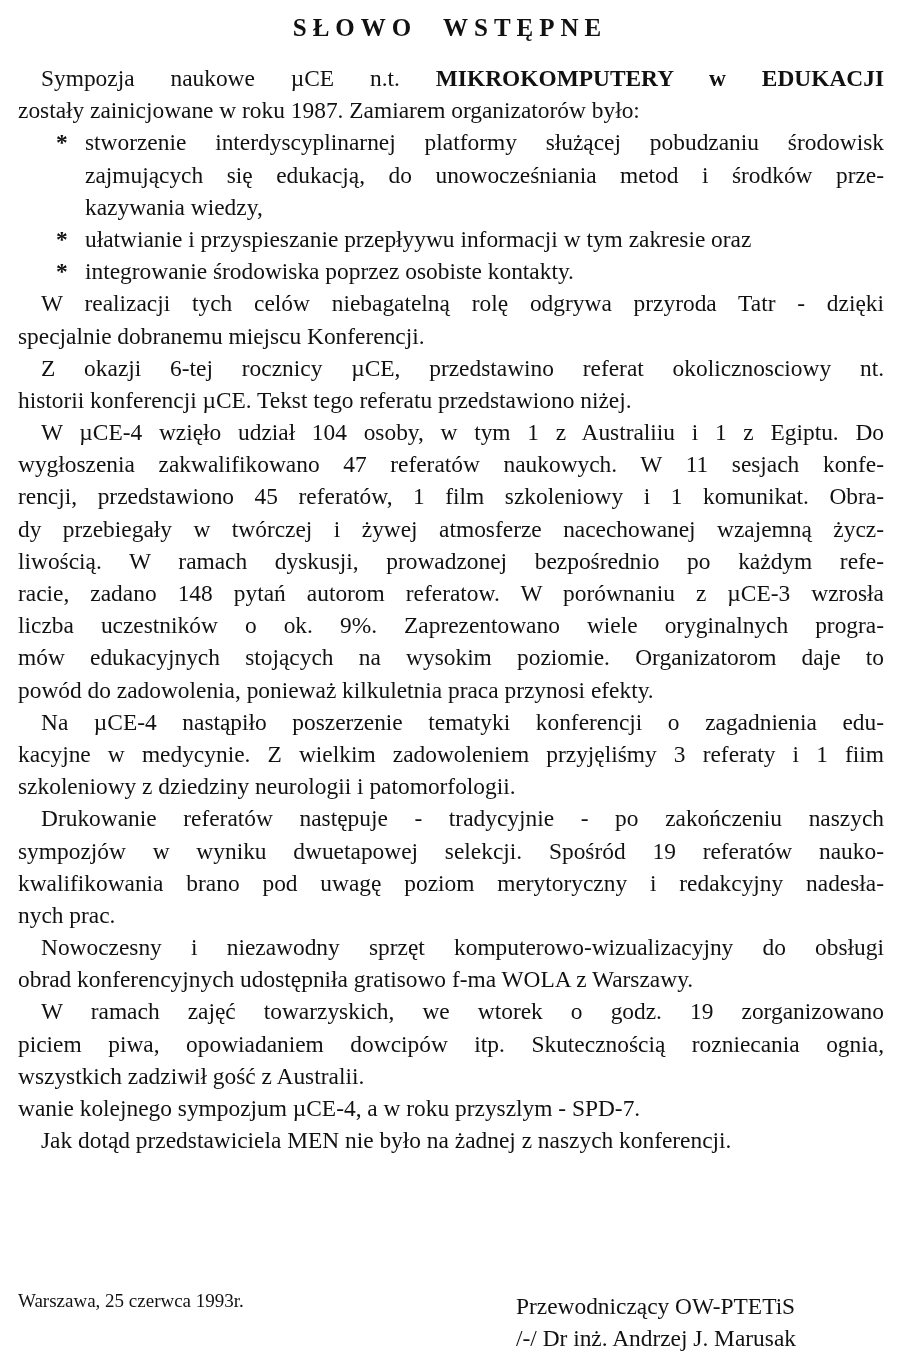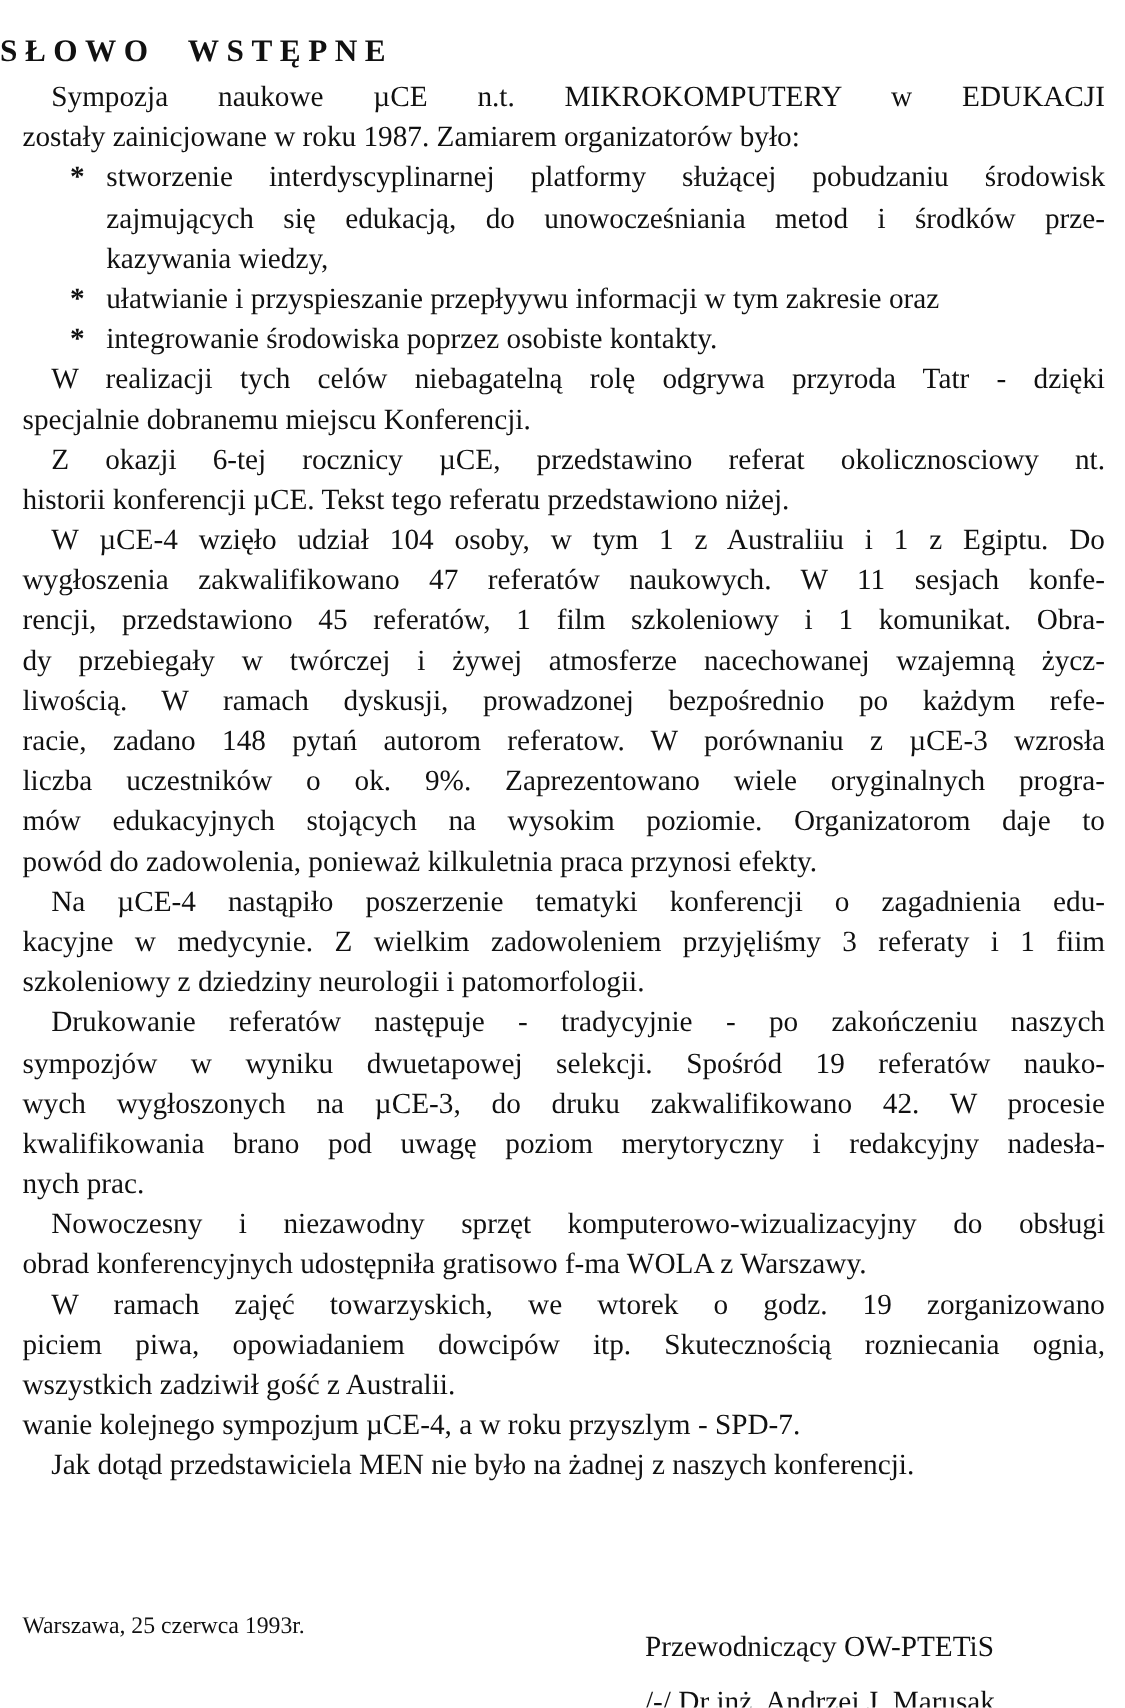--- a/index.html
+++ b/index.html
@@ -3,45 +3,45 @@
 <meta charset="utf-8">
 <style>
   html, body { margin: 0; padding: 0; background: #ffffff; }
   body {
     width: 900px; height: 1366px; overflow: hidden;
     font-family: "Liberation Serif", "DejaVu Serif", serif;
     color: #111111;
   }
   .page { position: relative; width: 900px; height: 1366px; }
   .title {
-    position: absolute; top: 28px; left: 0; width: 900px;
-    font-weight: bold; font-size: 25px;
+    position: absolute; top: 14px; left: 0; width: 900px;
+    text-align: center; font-weight: bold; font-size: 25px;
     letter-spacing: 6px; word-spacing: 14px;
   }
   .body-text {
     position: absolute; top: 62px; left: 18px; width: 866px;
     font-size: 23.4px; line-height: 32.2px;
   }
   .line {
     display: block; white-space: nowrap; height: 32.2px;
     text-align: justify; text-align-last: justify;
   }
   .line.last { text-align-last: left; }
   .indent { padding-left: 23px; }
   .bullet-line { padding-left: 38px; }
   .bullet-cont { padding-left: 67px; }
   .star { display: inline-block; width: 29px; font-weight: bold; }
-  .bold { font-weight: normal; }
+  .bold { font-weight: bold; }
   .footer-left {
     position: absolute; top: 1290px; left: 18px; font-size: 19px;
   }
   .footer-right {
     position: absolute; top: 1290px; left: 516px; font-size: 23.4px; line-height: 32px;
   }
-  .footer-right span { display: block; margin-top: 12px; }
+  .footer-right span { display: block; }
 </style>
 </head>
 <body>
 
 <div class="page">
   <div class="title">SŁOWO WSTĘPNE</div>
 
   <div class="body-text">
 
     <span class="line indent"><span>Sympozja naukowe µCE n.t. </span><span class="bold">MIKROKOMPUTERY w EDUKACJI</span></span>
@@ -68,21 +68,20 @@
     <span class="line">liczba uczestników o ok. 9%. Zaprezentowano wiele oryginalnych progra-</span>
     <span class="line">mów edukacyjnych stojących na wysokim poziomie. Organizatorom daje to</span>
     <span class="line last">powód do zadowolenia, ponieważ  kilkuletnia  praca przynosi efekty.</span>
 
     <span class="line indent">Na µCE-4 nastąpiło poszerzenie tematyki konferencji o zagadnienia edu-</span>
     <span class="line">kacyjne w medycynie. Z wielkim zadowoleniem przyjęliśmy 3 referaty i 1 fiim</span>
     <span class="line last">szkoleniowy z dziedziny neurologii i patomorfologii.</span>
 
     <span class="line indent">Drukowanie referatów następuje - tradycyjnie - po zakończeniu naszych</span>
     <span class="line">sympozjów w wyniku dwuetapowej selekcji. Spośród 19 referatów nauko-</span>
-    <span class="line">wych wygłoszonych na µCE-3, do druku zakwalifikowano 42. W procesie</span>
     <span class="line">kwalifikowania brano pod uwagę poziom merytoryczny i redakcyjny nadesła-</span>
     <span class="line last">nych prac.</span>
 
     <span class="line indent">Nowoczesny i niezawodny sprzęt komputerowo-wizualizacyjny do obsługi</span>
     <span class="line last">obrad konferencyjnych udostępniła gratisowo f-ma WOLA z Warszawy.</span>
 
     <span class="line indent">W ramach zajęć towarzyskich, we wtorek o godz. 19 zorganizowano</span>
     <span class="line">piciem piwa, opowiadaniem dowcipów itp. Skutecznością rozniecania ognia,</span>
     <span class="line last">wszystkich zadziwił gość z Australii.</span>
 

